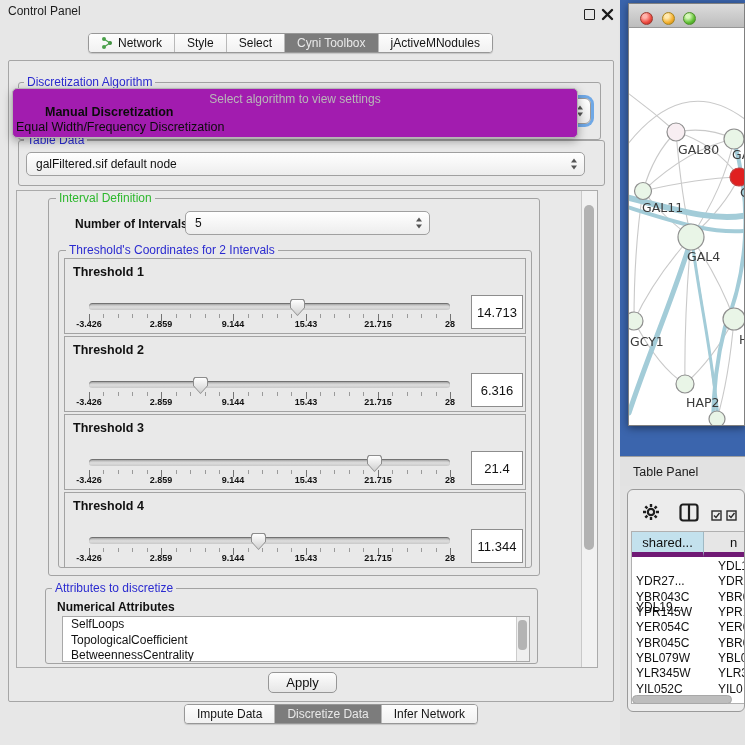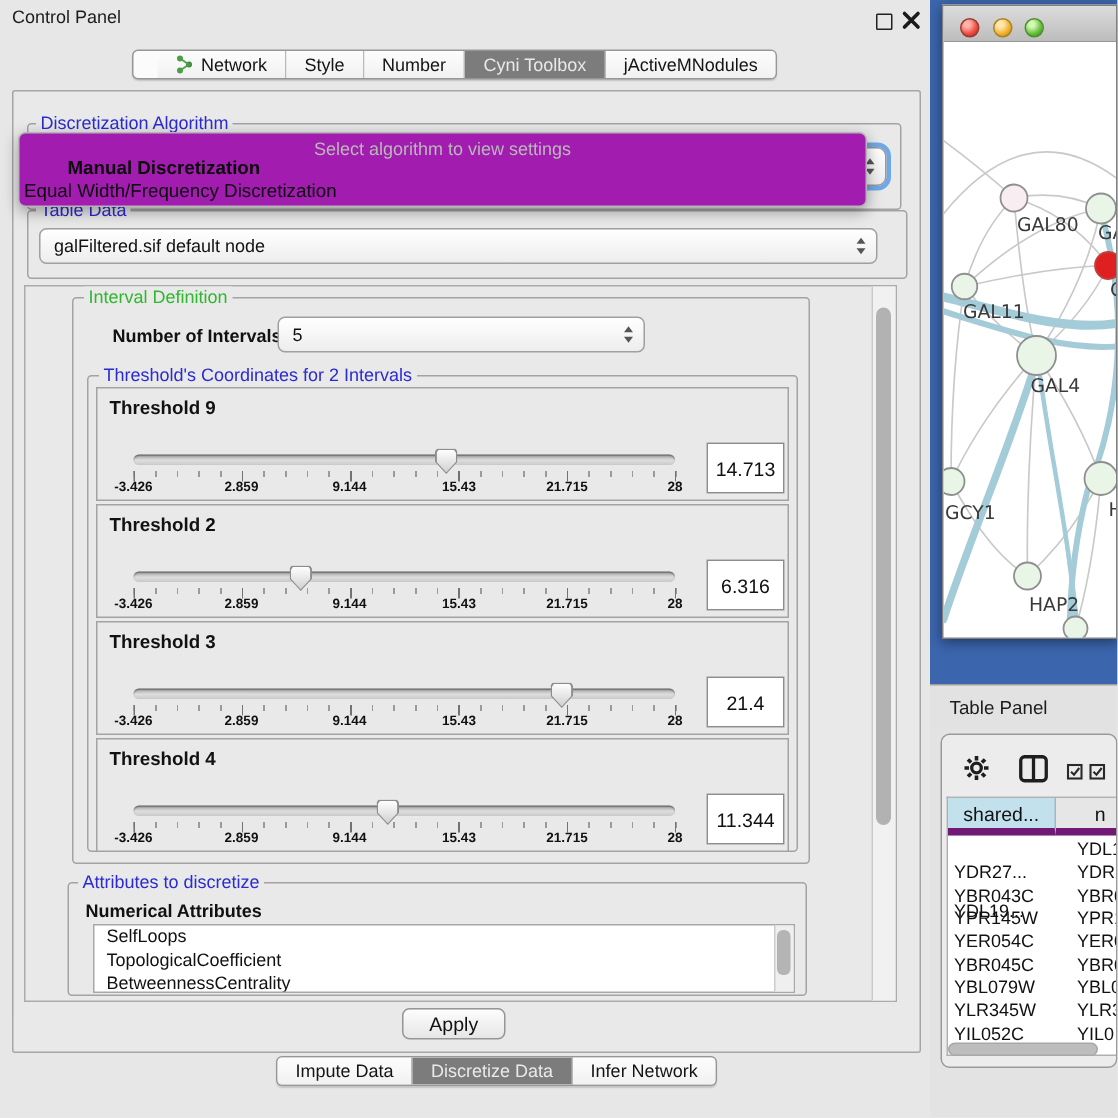--- a/index.html
+++ b/index.html
@@ -11,21 +11,21 @@
   #control-panel { position:absolute; left:0; top:0; width:620px; height:745px; background:#e7e7e7; }
   #cp-title { position:absolute; left:8px; top:4px; font-size:12px; color:#1c1c1c; }
   #cp-float { position:absolute; left:584px; top:9px; width:11px; height:11px; border:1.6px solid #222; border-radius:1px; }
   #cp-close { position:absolute; left:601px; top:7px; width:13px; height:13px; }
 
   
   .seg-control { position:absolute; display:flex; height:20px; background:#fbfbfb; border:1px solid #979797; border-radius:4px; overflow:hidden; box-shadow:0 1px 1px rgba(0,0,0,.15); }
   .seg { display:flex; align-items:center; justify-content:center; padding:0 12px; font-size:12px; color:#141414; border-right:1px solid #b9b9b9; background:linear-gradient(#fdfdfd,#f1f1f1); white-space:nowrap; }
   .seg:last-child { border-right:none; }
   .seg.selected { background:#7c7c7c; color:#e9e9e9; }
-  #top-tabs { left:88px; top:33px;padding-left:16px; }
+  #top-tabs { left:88px; top:33px; }
   #bottom-tabs { left:140px; top:704px;margin-left:44px; }
 
   
   #main-panel { position:absolute; left:8px; top:60px; width:606px; height:642px; border:1px solid #a6a6a6; background:#e9e9e9; border-radius:2px; }
 
   .groupbox { position:absolute; border:1px solid #a3a3a3; border-radius:3px; }
   .legend { position:absolute; font-size:12px; background:#e9e9e9; padding:0 3px; white-space:nowrap; z-index:3; }
   .legend.blue { color:#2b2bd0; }
   .legend.green { color:#2eb82e; }
 
@@ -111,21 +111,21 @@
             <circle cx="9" cy="7" r="2" fill="#3c8b3c"></circle>
             <path d="M3 3 L9 7 L3 11" stroke="#4aa04a" stroke-width="1.2" fill="none"></path>
           </svg>
       </span>
       <span>Network</span>
     </div>
     <div class="seg">
         <span>Style</span>
       </div>
     <div class="seg">
-        <span>Number</span>
+        <span>Select</span>
       </div>
     <div class="seg selected">
         <span>Cyni Toolbox</span>
       </div>
     <div class="seg">
         <span>jActiveMNodules</span>
       </div>
   </div>
 
   <div id="main-panel"></div>
@@ -167,21 +167,21 @@
     <span class="stepper">
         <span class="tri-up"></span>
         <span class="tri-down"></span>
       </span>
   </div>
 
   <div class="groupbox" style="left:58px; top:250px; width:474px; height:318px;"></div>
   <div class="legend blue" style="left:66px; top:243px;">Threshold's Coordinates for 2 Intervals</div>
 
   <div class="tpanel" style="top:258px;">
-    <div class="t-label">Threshold 9</div>
+    <div class="t-label">Threshold 1</div>
     <div class="t-track"></div>
     <div class="t-minor"></div>
     <div class="t-major"></div>
     <div class="t-handle" style="left:225px;"></div>
     <span class="scale-label" style="left:24px;">-3.426</span>
     <span class="scale-label" style="left:96px;">2.859</span>
     <span class="scale-label" style="left:168px;">9.144</span>
     <span class="scale-label" style="left:241px;">15.43</span>
     <span class="scale-label" style="left:313px;">21.715</span>
     <span class="scale-label" style="left:385px;">28</span>

